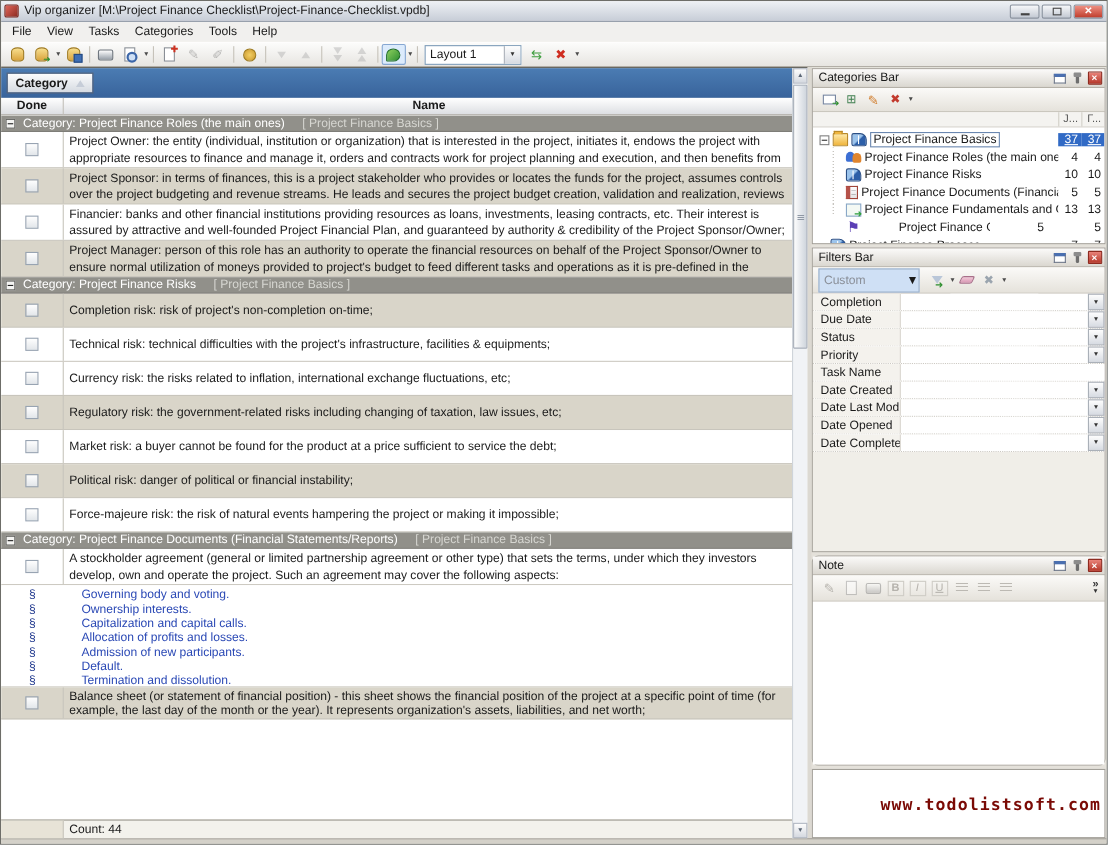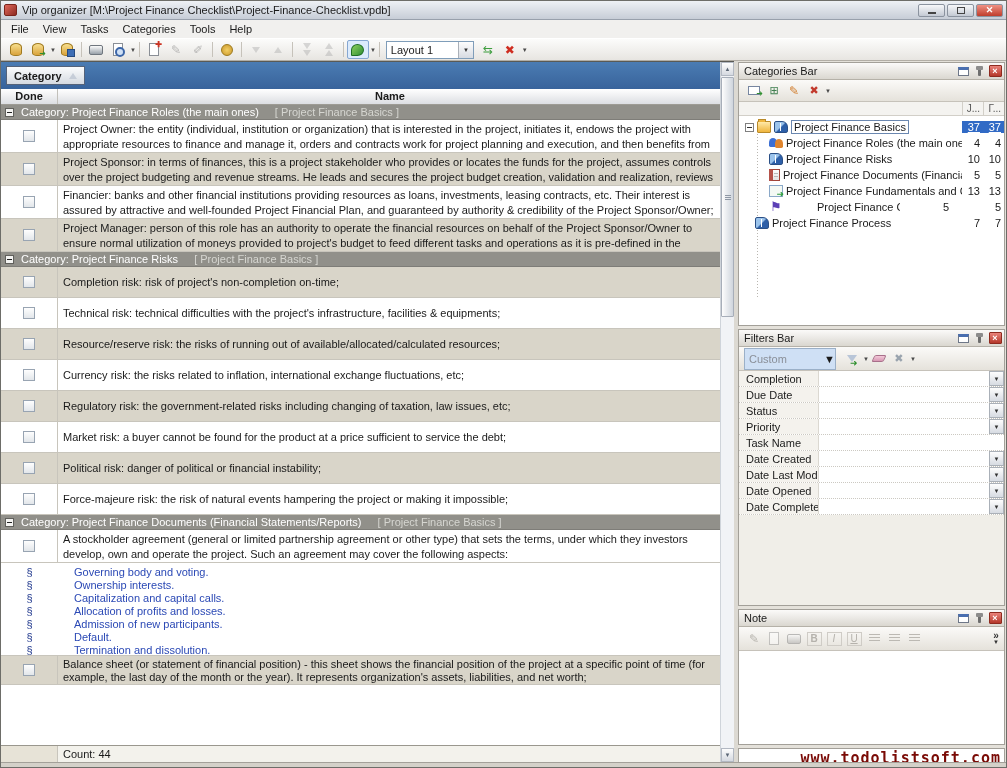--- a/index.html
+++ b/index.html
@@ -325,26 +325,20 @@
                 <span class="cb"></span>
               </span>
               <div class="name-cell">Completion risk: risk of project's non-completion on-time;</div>
             </div>
             <div class="task-row h31">
               <span class="done-cell">
                 <span class="cb"></span>
               </span>
               <div class="name-cell">Technical risk: technical difficulties with the project's infrastructure, facilities &amp; equipments;</div>
             </div>
-            <div class="task-row h31 alt">
-              <span class="done-cell">
-                <span class="cb"></span>
-              </span>
-              <div class="name-cell">Resource/reserve risk: the risks of running out of available/allocated/calculated resources;</div>
-            </div>
             <div class="task-row h31">
               <span class="done-cell">
                 <span class="cb"></span>
               </span>
               <div class="name-cell">Currency risk: the risks related to inflation, international exchange fluctuations, etc;</div>
             </div>
             <div class="task-row h31 alt">
               <span class="done-cell">
                 <span class="cb"></span>
               </span>
@@ -427,21 +421,21 @@
             <span class="grip"></span>
           </span>
         <span class="sb-btn sb-down">▼</span>
       </div>
     </div>
 
     <div class="splitter"></div>
 
     <div class="right-pane">
 
-      <div class="panel" style="height:264px;">
+      <div class="panel" style="height:160px;">
         <div class="panel-h">
           <span class="panel-title">Categories Bar</span>
           <span class="ph-btn">
               <span class="ph-max"></span>
             </span>
           <span class="ph-btn">
               <span class="ph-pin"></span>
             </span>
           <span class="ph-btn">
               <span class="ph-close">×</span>
@@ -589,21 +583,21 @@
             </div>
             <div class="f-row">
               <span class="f-label">Date Completed</span>
               <span class="f-val"></span>
               <span class="f-dd">▼</span>
             </div>
           </div>
         <div class="f-rest"></div>
       </div>
 
-      <div class="panel" style="height:136px;">
+      <div class="panel" style="height:191px;border-radius:6px;">
         <div class="panel-h">
           <span class="panel-title">Note</span>
           <span class="ph-btn">
               <span class="ph-max"></span>
             </span>
           <span class="ph-btn">
               <span class="ph-pin"></span>
             </span>
           <span class="ph-btn">
               <span class="ph-close">×</span>

